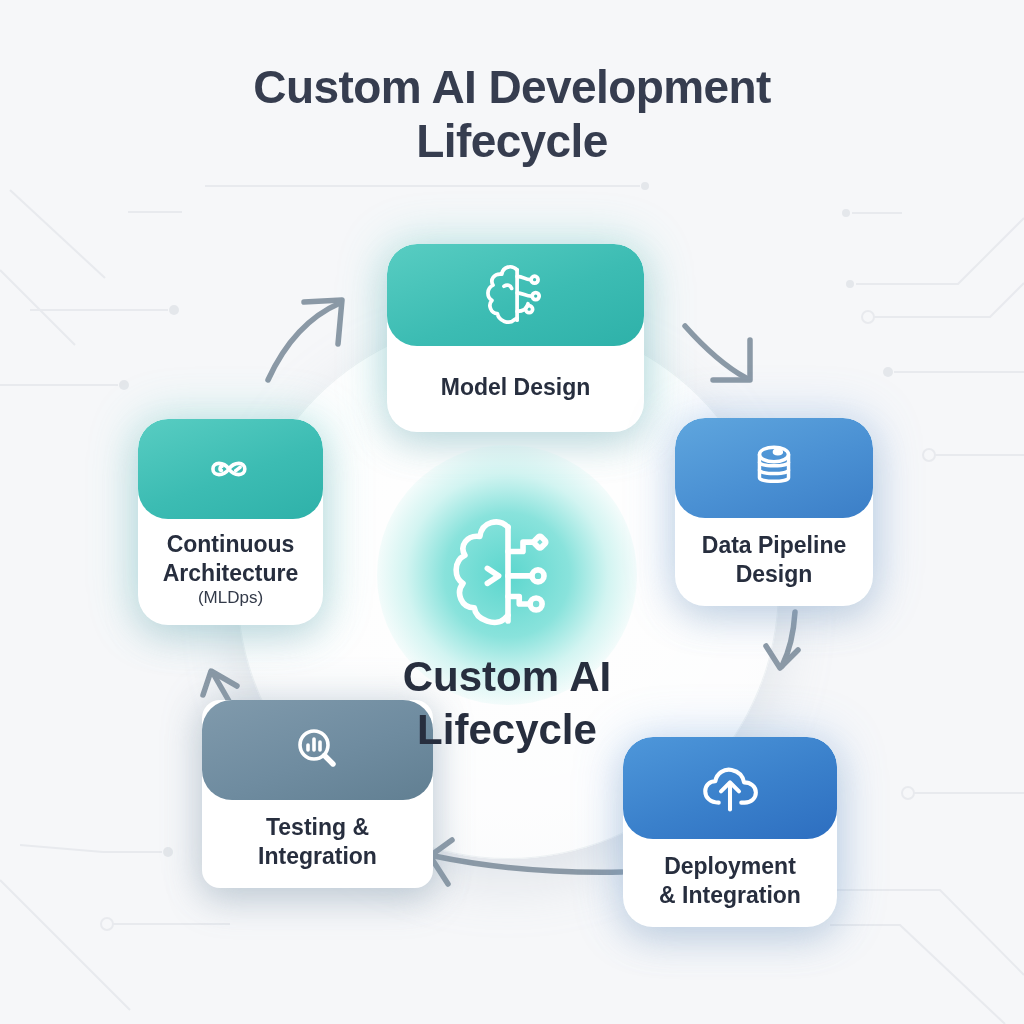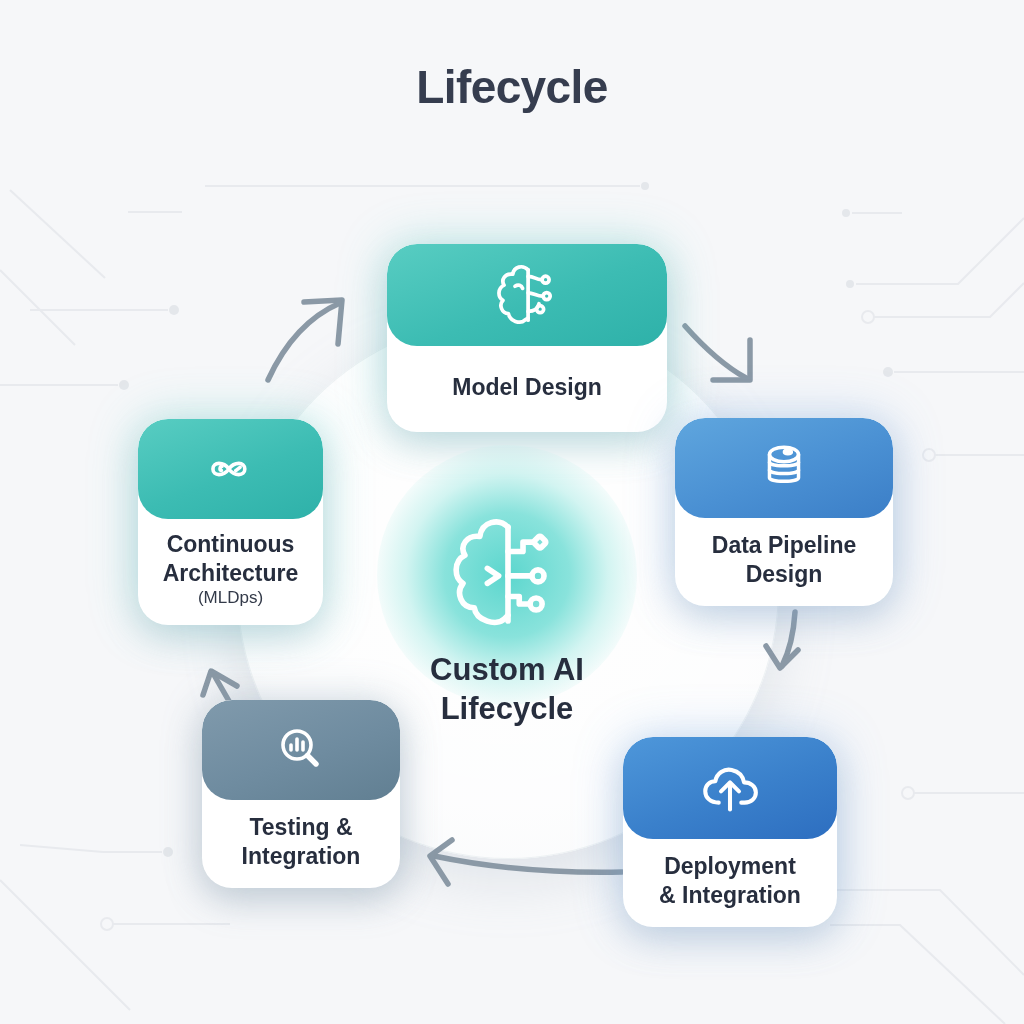--- a/index.html
+++ b/index.html
@@ -51,47 +51,47 @@
 
   .hdr-teal{background:linear-gradient(160deg,#58cdc2 0%,#3cbcb3 55%,#2eb1a9 100%);}
   .hdr-blue{background:linear-gradient(160deg,#5fa6de 0%,#4a90d3 55%,#3b7ec7 100%);}
   .hdr-blue-deep{background:linear-gradient(160deg,#4e97da 0%,#3a80cb 55%,#2d6ec0 100%);}
   .hdr-slate{background:linear-gradient(160deg,#809aac 0%,#6f8ca0 55%,#617f92 100%);}
 
   .glow-teal{box-shadow:0 14px 34px rgba(145,165,185,.30), 0 0 48px rgba(80,205,195,.38);}
   .glow-blue{box-shadow:0 14px 34px rgba(145,165,185,.30), 0 0 48px rgba(95,155,225,.34);}
   .glow-slate{box-shadow:0 14px 34px rgba(140,160,180,.34), 0 0 40px rgba(130,155,175,.32);}
 
-  #card-model{left:387px;top:244px;width:280px;height:188px;}
+  #card-model{left:387px;top:244px;width:257px;height:188px;}
   #card-model .hdr{height:102px;}
-  #card-data{left:675px;top:418px;width:218px;height:188px;}
+  #card-data{left:675px;top:418px;width:198px;height:188px;}
   #card-data .hdr{height:100px;}
   #card-deploy{left:623px;top:697px;width:214px;height:190px;margin-top:40px;}
   #card-deploy .hdr{height:102px;}
-  #card-testing{left:202px;top:700px;width:198px;height:188px;}
+  #card-testing{left:202px;top:700px;width:231px;height:188px;border-radius:18px;}
   #card-testing .hdr{height:100px;}
   #card-continuous{left:138px;top:419px;width:185px;height:206px;}
   #card-continuous .hdr{height:100px;}
 
   .icon-svg{display:block;}
 
   
   .center-glow{
     position:absolute;left:377px;top:445px;width:260px;height:260px;border-radius:50%;
     background:radial-gradient(circle,
       rgba(83,212,203,.95) 0%,
       rgba(104,219,210,.78) 34%,
       rgba(150,231,224,.42) 55%,
       rgba(200,242,238,.14) 72%,
       rgba(246,247,249,0) 85%);
   }
   .center-icon{position:absolute;left:448px;top:514px;width:120px;height:120px;}
   .center-label{
     position:absolute;left:357px;top:650px;width:300px;
-    text-align:center;font-size:31px;font-weight:700;color:#272e3e;line-height:1.27;
+    text-align:center;font-size:42px;font-weight:700;color:#272e3e;line-height:1.27;
   }
 </style>
 </head>
 <body>
 
 <div class="stage">
 
   <svg class="bg-circuits" width="1024" height="1024" viewBox="0 0 1024 1024">
     <g stroke="#e8eaee" stroke-width="2" fill="none">
       <path d="M 205 186 H 640"></path>
@@ -120,20 +120,21 @@
       <path d="M 20 845 L 103 852"></path>
       <circle cx="107" cy="924" r="6"></circle>
       <path d="M 113 924 H 230"></path>
       <path d="M 0 880 L 130 1010"></path>
       <path d="M 835 890 H 940 L 1024 975"></path>
       <path d="M 830 925 H 900 L 1005 1024"></path>
     </g>
   </svg>
 
   <div class="title">
+    <div>Custom AI Development</div>
     <div>Lifecycle</div>
   </div>
 
   <div class="ring"></div>
 
   <svg class="arrows" width="1024" height="1024" viewBox="0 0 1024 1024">
     <g>
       <path d="M 268 380 Q 294 323 340 303"></path>
       <path d="M 304 302 L 342 300 L 338 344"></path>
     </g>

